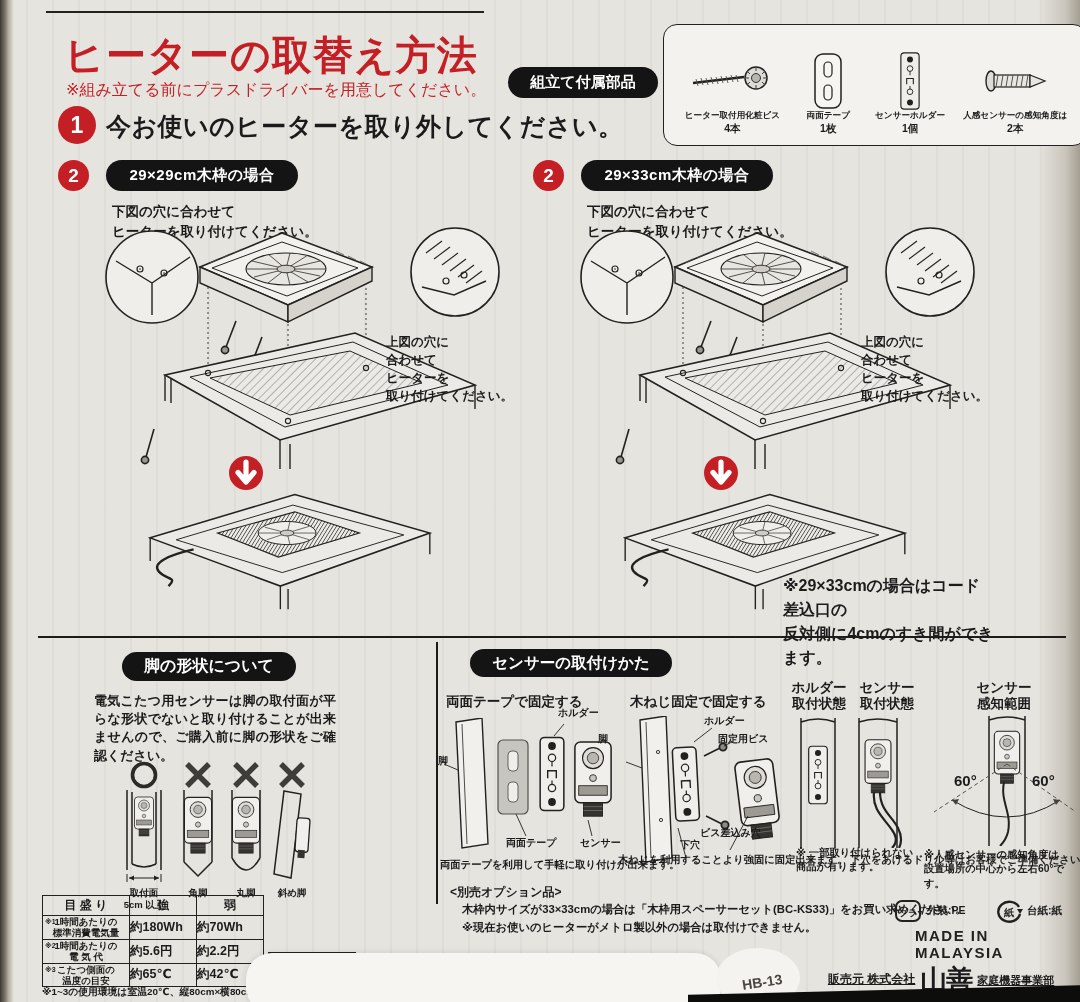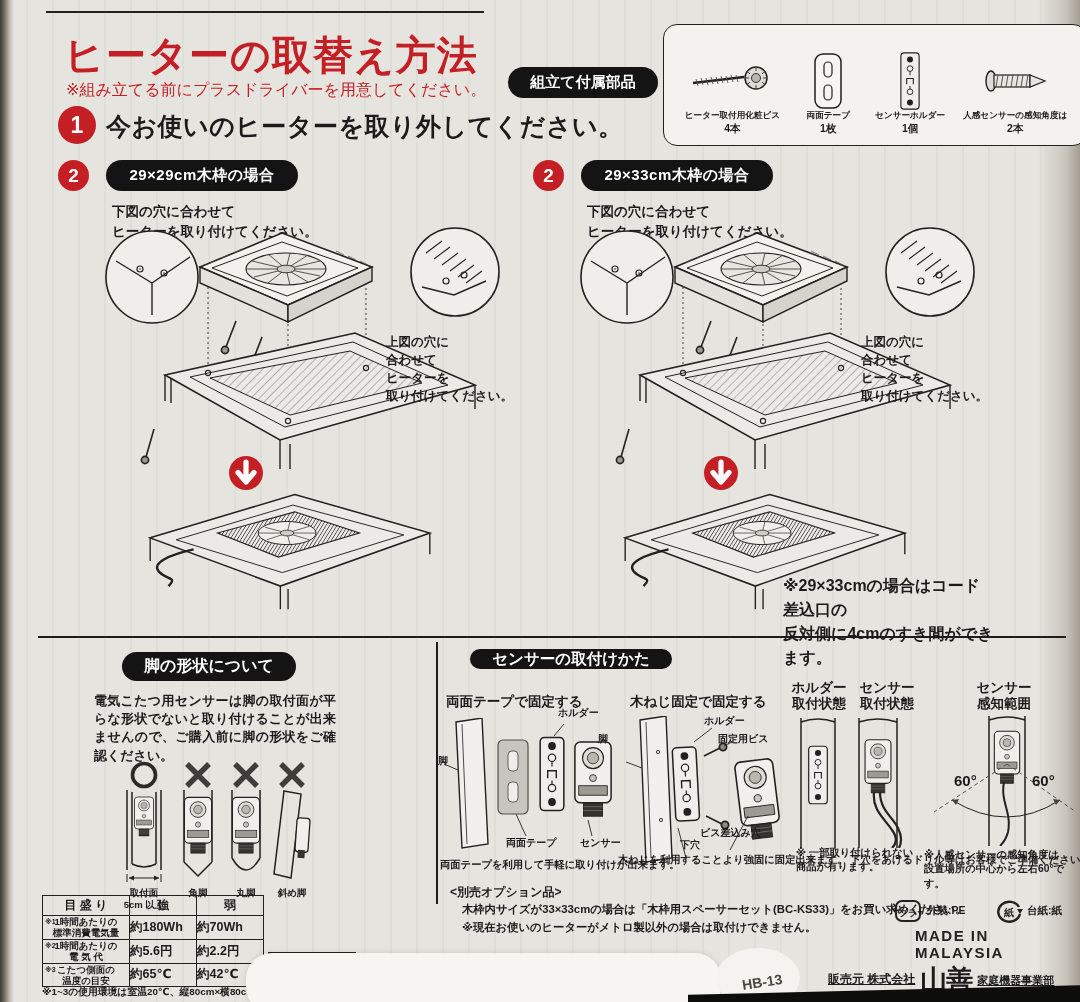--- a/index.html
+++ b/index.html
@@ -53,21 +53,21 @@
   
   .spec{left:42px;top:895px;border-collapse:collapse;}
   .spec th,.spec td{border:1.6px solid #23211f;padding:0;margin-left:20px;}
   .spec th{font-size:12px;font-weight:700;height:19px;}
   .spec .lbl{width:86px;font-size:9.5px;font-weight:700;text-align:center;line-height:1.2;position:relative;height:22px;}
   .spec .ref{position:absolute;left:2px;top:2px;font-size:7px;}
   .spec .val{width:66px;text-align:left;font-size:12.5px;font-weight:700;}
   .year-badge{left:268px;top:952px;width:84px;height:27px;border:2px solid #23211f;display:flex;align-items:center;justify-content:center;font-size:14.5px;font-weight:700;background:#eceae6;}
   .footnote{left:42px;top:986px;font-size:9.8px;font-weight:600;}
   
-  .sensor-pill{left:470px;top:649px;width:202px;height:20px;font-size:15.5px;}
+  .sensor-pill{left:470px;top:649px;width:202px;height:28px;font-size:15.5px;}
   .method-h{font-size:13.5px;font-weight:800;}
   .smalllabel{font-size:10px;font-weight:600;white-space:nowrap;}
   .caption{font-size:10.3px;font-weight:600;white-space:nowrap;line-height:1.35;}
   .state-h{font-size:13.5px;font-weight:800;text-align:center;line-height:1.15;}
   .note{font-size:10.3px;font-weight:600;line-height:1.4;}
   .deg{font-size:15px;font-weight:700;}
   
   .opt-title{left:450px;top:884px;font-size:12px;font-weight:800;}
   .opt-line{font-size:11.3px;font-weight:700;white-space:nowrap;}
   

